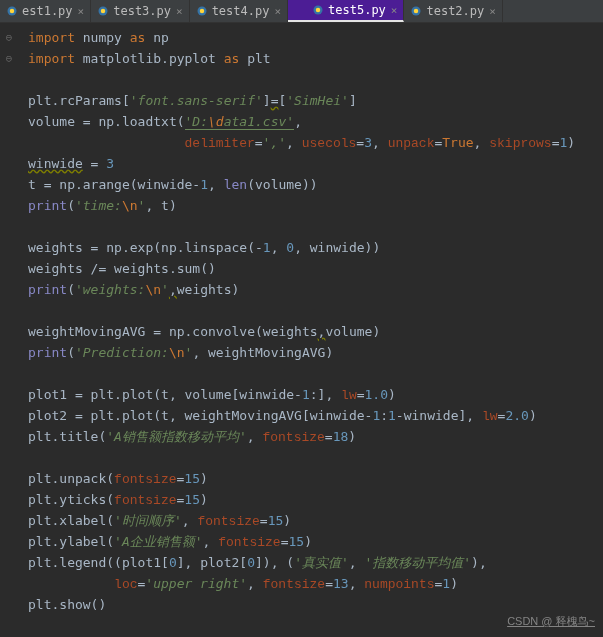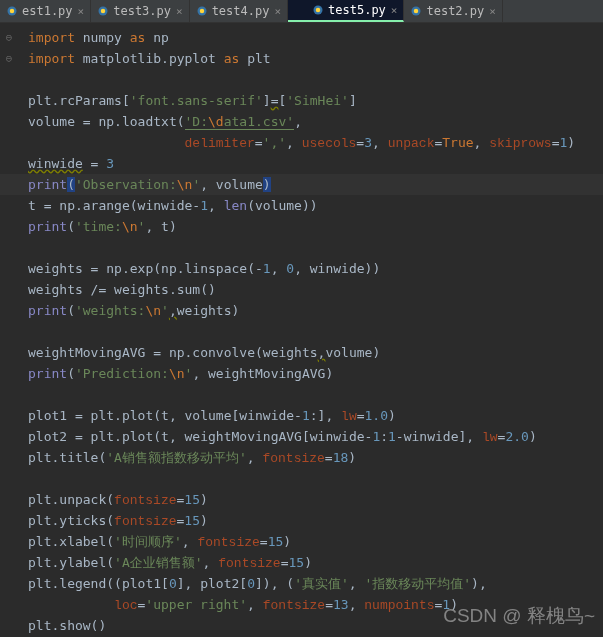--- a/index.html
+++ b/index.html
@@ -25,23 +25,23 @@
     display: flex;
     align-items: center;
     padding: 0 6px;
     height: 22px;
     border-right: 1px solid #323232;
     color: #bbbbbb;
     font-size: 12px;
     cursor: pointer;
   }
   .tab.active {
-    background: #0f172a;
+    background: #4c1d95;
     color: #ffffff;
-    border-bottom: 2px solid #86efac;
+    border-bottom: 2px solid #e5e5e5;
     height: 20px;
     padding-left: 24px;
   }
   .tab .py-icon {
     width: 12px;
     height: 12px;
     margin-right: 4px;
     display:inline-block;
   }
   .tab .close {
@@ -66,37 +66,38 @@
     justify-content:center;
     color:#606060;
     font-size:11px;
   }
   .line {
     padding-left: 28px;
     white-space: pre;
     height: 21px;
   }
   .kw { color: #cc7832; }
-  .str { color: #6a8759; }
+  .str { color: #6a8759; font-style: italic; }
   .num { color: #6897bb; }
   .param { color: #aa4926; font-family: Liberation Mono, monospace; }
   .builtin { color: #8888c6; }
   .esc { color: #cc7832; }
   .warn { text-decoration: underline wavy #808000; }
   .caret-line { background:#323232; }
   .sel { background:#214283; }
   .underline-green { border-bottom:1px solid #6a8759;margin-top:23px; }
   .watermark {
     position:absolute;
     right:8px;
     bottom:8px;
     color:#9a9a9a;
-    font-size:19px;
+    font-size:11px;
     opacity:0.8;
     font-family: sans-serif;
+    text-decoration: underline;
   }
 </style>
 </head>
 <body>
 
 <div class="tab-bar">
   <div class="tab">
     <span class="py-icon"><svg viewBox="0 0 16 16">
           <circle cx="8" cy="8" r="6" fill="#3573a6"></circle>
           <circle cx="8" cy="8" r="3" fill="#ffd43b"></circle>
@@ -144,21 +145,20 @@
   <div class="gutter-mark">⊖</div>
 </div>
 
 <div class="line"><span class="kw">import</span> <span>numpy</span> <span class="kw">as</span> <span>np</span></div>
 <div class="line"><span class="kw">import</span> <span>matplotlib.pyplot</span> <span class="kw">as</span> <span>plt</span></div>
 <div class="line"></div>
 <div class="line"><span>plt.rcParams[</span><span class="str">'font.sans-serif'</span><span>]</span><span class="warn">=</span><span>[</span><span class="str">'SimHei'</span><span>]</span></div>
 <div class="line"><span>volume = np.loadtxt(</span><span class="str underline-green"><span>'D:</span><span class="esc">\d</span><span>ata1.csv'</span></span><span>,</span></div>
 <div class="line"><span>                    </span><span class="param">delimiter</span><span>=</span><span class="str">','</span><span>, </span><span class="param">usecols</span><span>=</span><span class="num">3</span><span>, </span><span class="param">unpack</span><span>=</span><span class="kw">True</span><span>, </span><span class="param">skiprows</span><span>=</span><span class="num">1</span><span>)</span></div>
 <div class="line"><span class="warn">winwide</span><span> = </span><span class="num">3</span></div>
-<div class="line caret-line"><span class="builtin">print</span><span class="sel">(</span><span class="str">'Observation:</span><span class="esc">\n</span><span class="str">'</span><span>, volume</span><span class="sel">)</span></div>
 <div class="line"><span>t = np.arange(winwide-</span><span class="num">1</span><span>, </span><span class="builtin">len</span><span>(volume))</span></div>
 <div class="line"><span class="builtin">print</span><span>(</span><span class="str">'time:</span><span class="esc">\n</span><span class="str">'</span><span>, t)</span></div>
 <div class="line"></div>
 <div class="line"><span>weights = np.exp(np.linspace(-</span><span class="num">1</span><span>, </span><span class="num">0</span><span>, winwide))</span></div>
 <div class="line"><span>weights /= weights.sum()</span></div>
 <div class="line"><span class="builtin">print</span><span>(</span><span class="str">'weights:</span><span class="esc">\n</span><span class="str">'</span><span class="warn">,</span><span>weights)</span></div>
 <div class="line"></div>
 <div class="line"><span>weightMovingAVG = np.convolve(weights</span><span class="warn">,</span><span>volume)</span></div>
 <div class="line"><span class="builtin">print</span><span>(</span><span class="str">'Prediction:</span><span class="esc">\n</span><span class="str">'</span><span>, weightMovingAVG)</span></div>
 <div class="line"></div>

